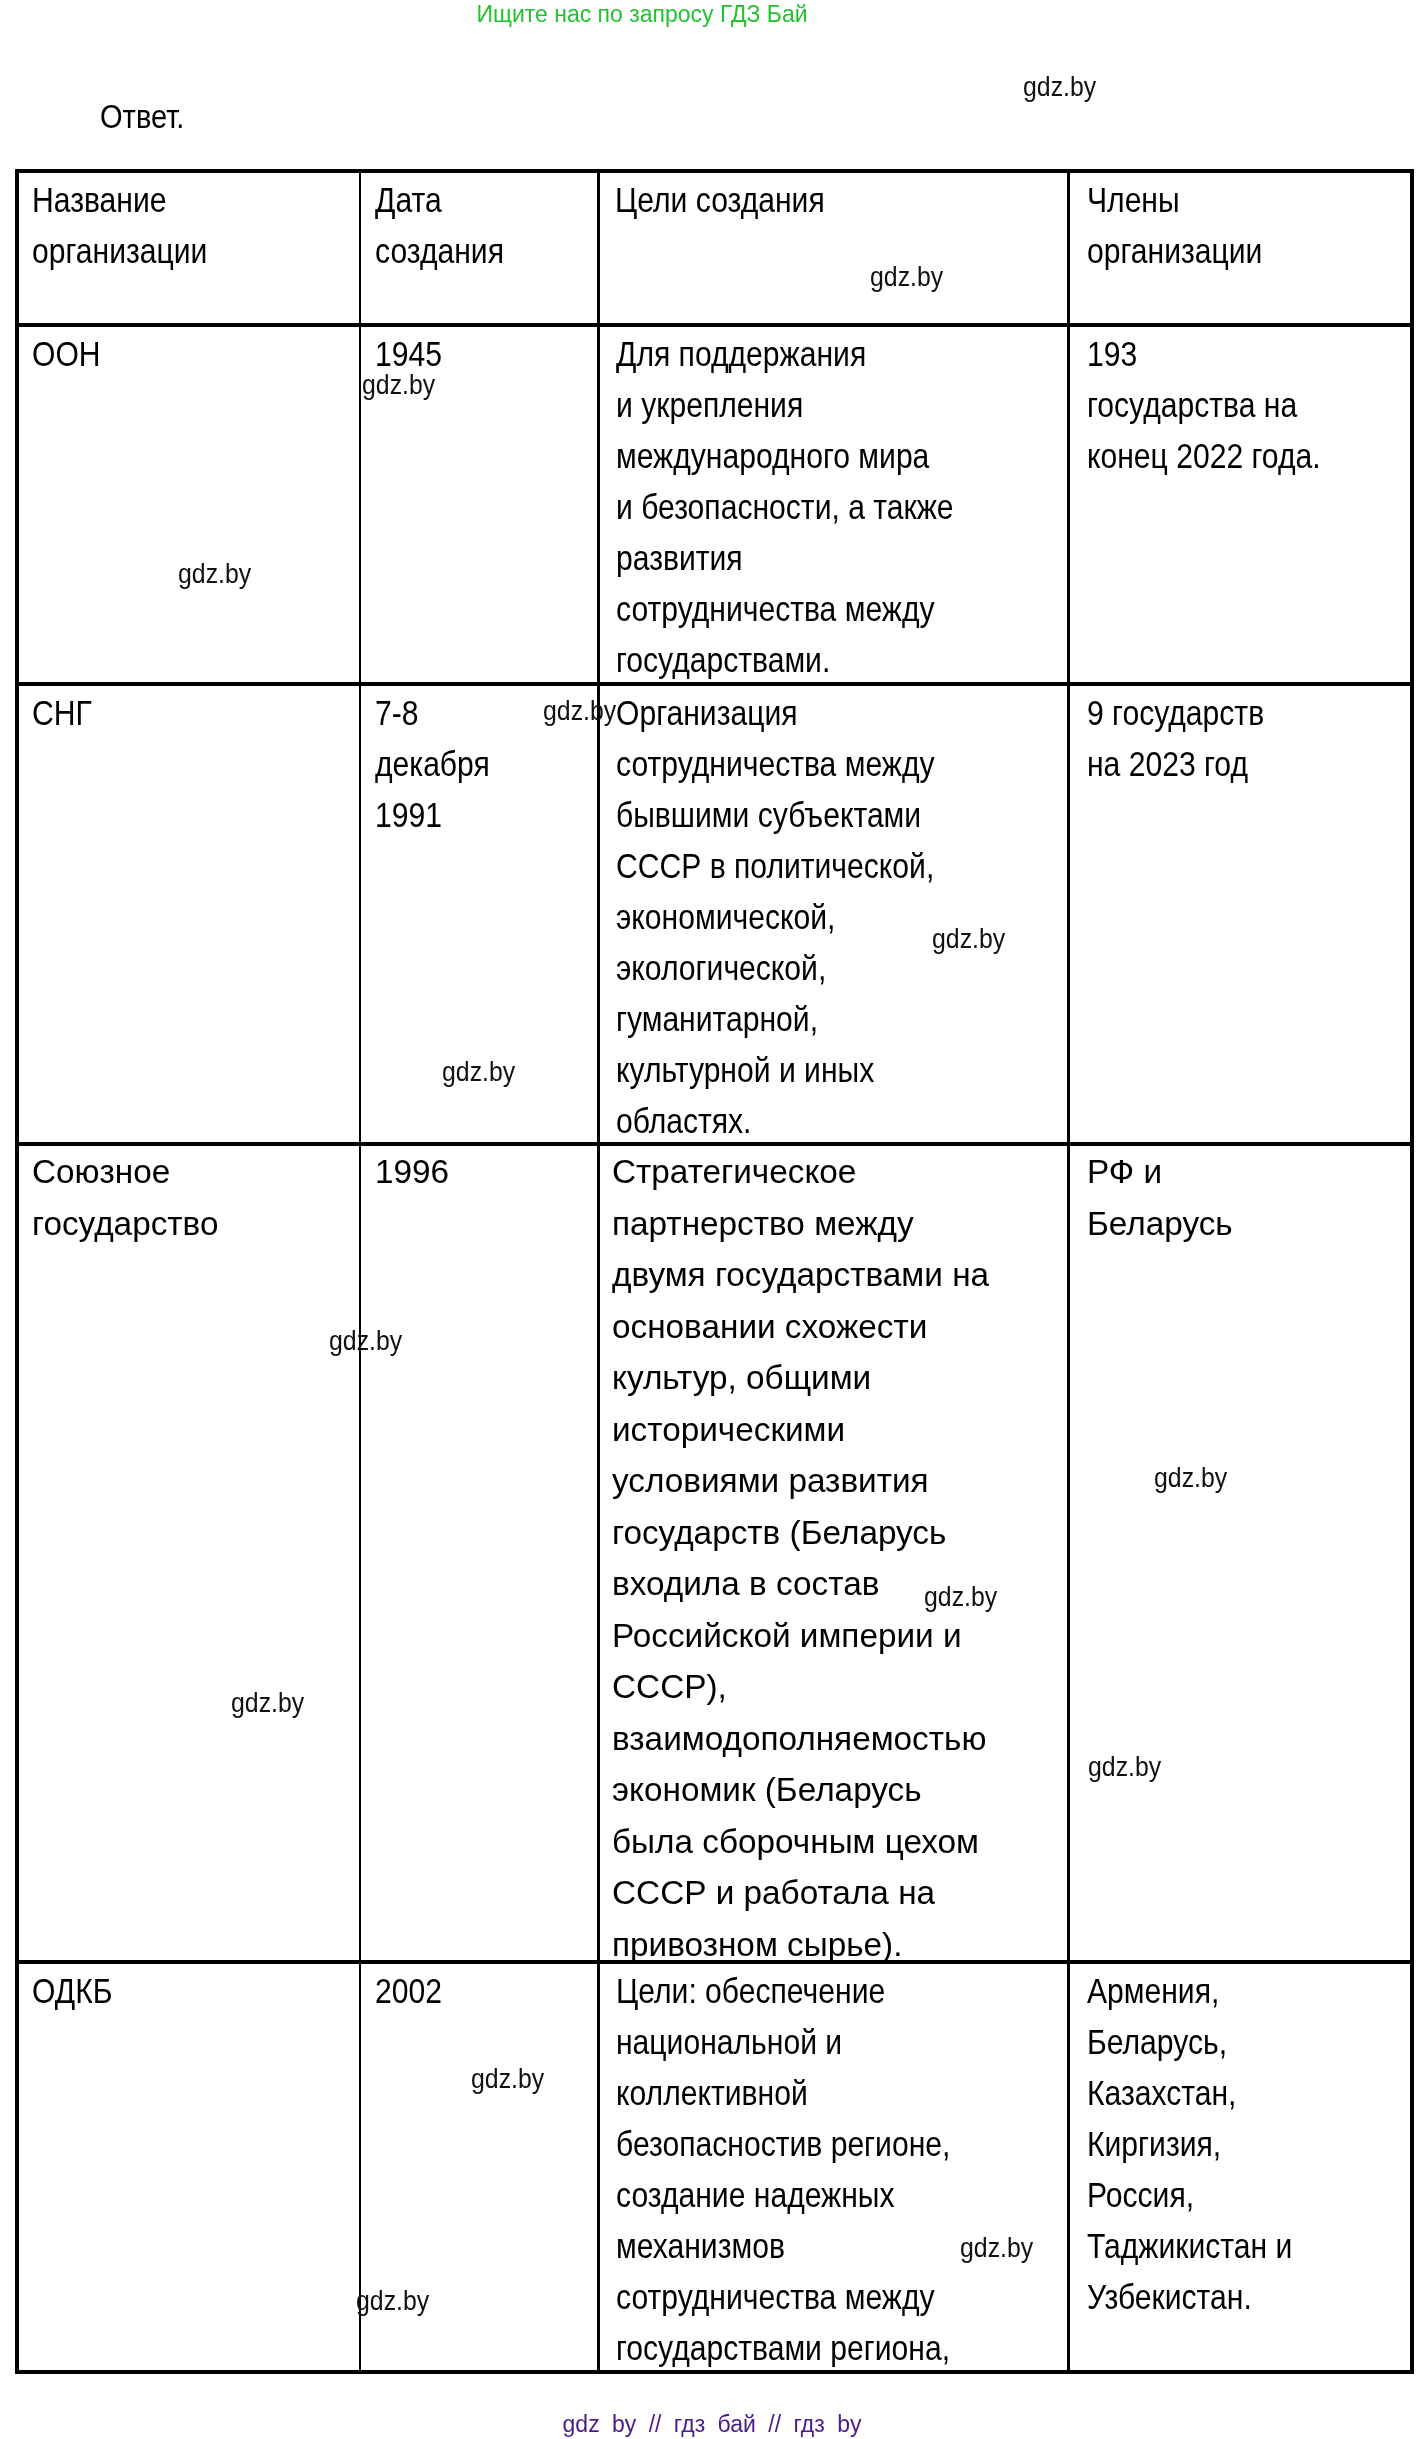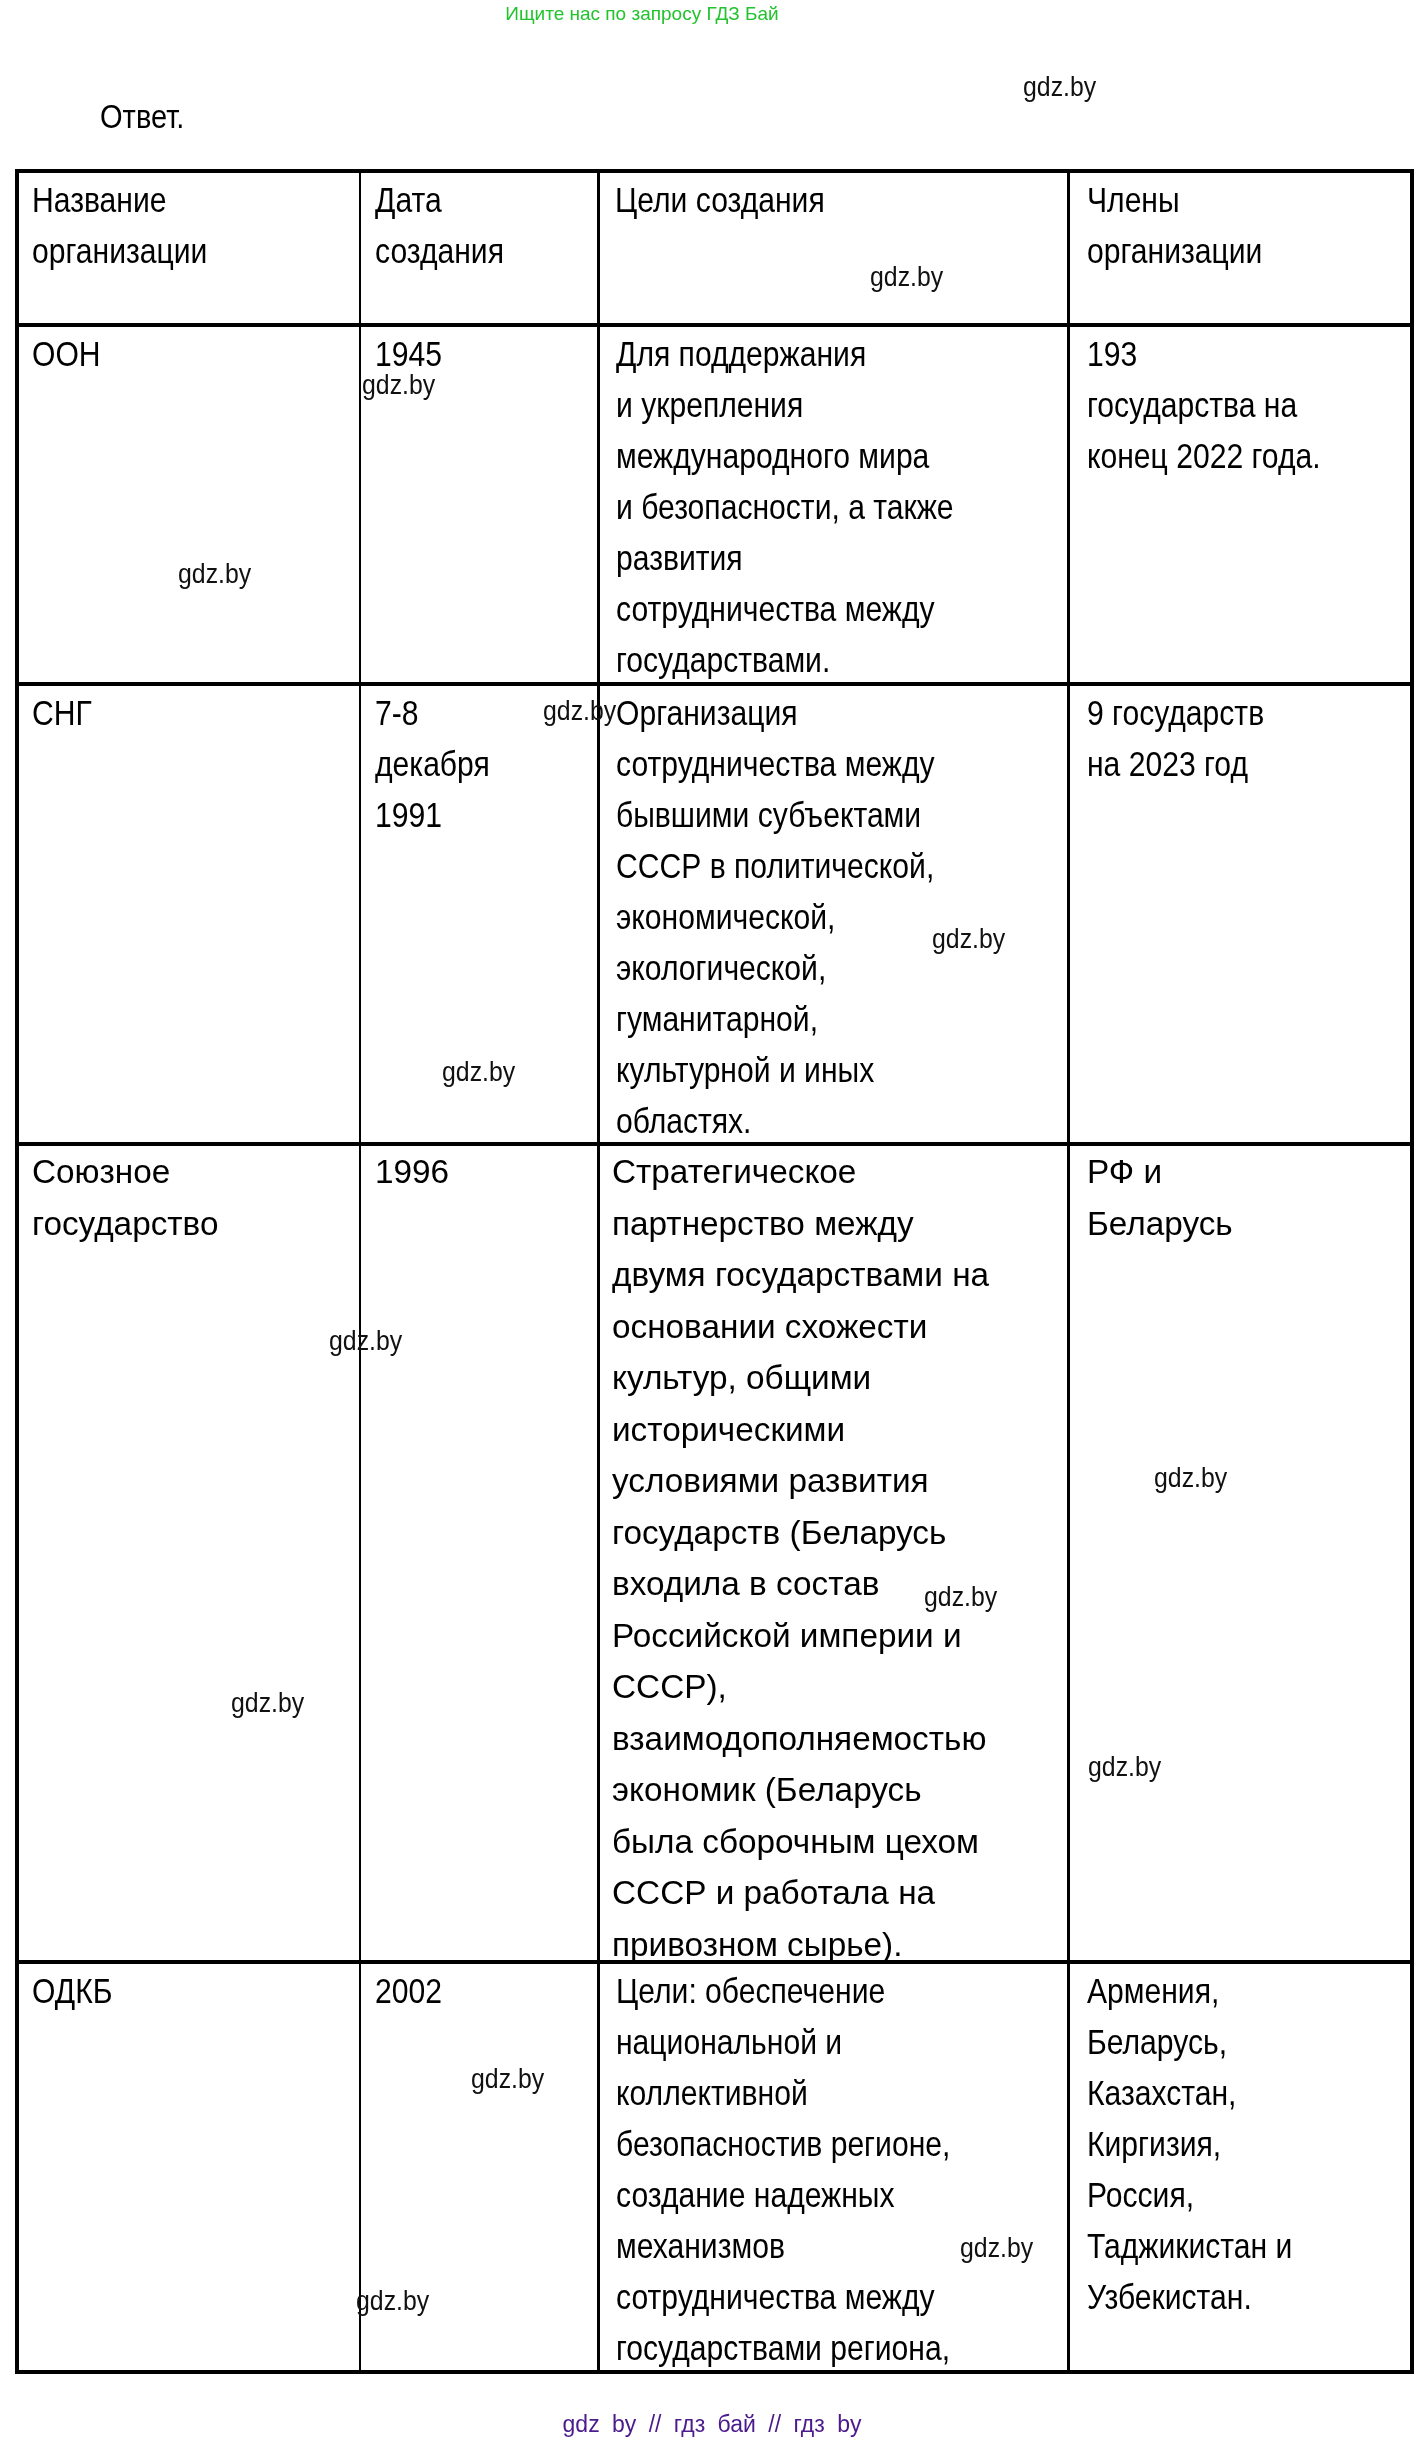--- a/index.html
+++ b/index.html
@@ -1,19 +1,19 @@
 <!DOCTYPE html>
 <html><head>
 <meta charset="utf-8">
 <style>
   html, body { margin: 0; padding: 0; background: #ffffff; }
   body { width: 1424px; height: 2439px; position: relative; overflow: hidden;
          font-family: "Liberation Sans", "DejaVu Sans", sans-serif; color: #000; }
   .top-banner { position: absolute; left: 0; width: 1284px; top: 0; text-align: center;
-                font-size: 19px; line-height: 28px; color: #22c32e; }
+                font-size: 23px; line-height: 28px; color: #22c32e; }
   .answer-label { position: absolute; left: 100px; top: 98px; font-size: 33px;
                   transform: scaleX(0.88); transform-origin: left top; }
   .footer { position: absolute; left: 0; width: 1424px; top: 2410px; text-align: center;
             font-size: 23px; line-height: 28px; color: #4b1a8c; word-spacing: 6px; }
   .wm { position: absolute; font-size: 27px; line-height: 30px; color: #111;
         transform: scaleX(0.92); transform-origin: left top; white-space: nowrap; z-index: 5; }
   .hline { position: absolute; left: 16px; width: 1398px; height: 4px; background: #000; }
   .vline { position: absolute; width: 2px; background: #000; }
   .vline.outer { width: 4px; }
   .cell { position: absolute; font-size: 35px; line-height: 51px; white-space: pre-line; }

